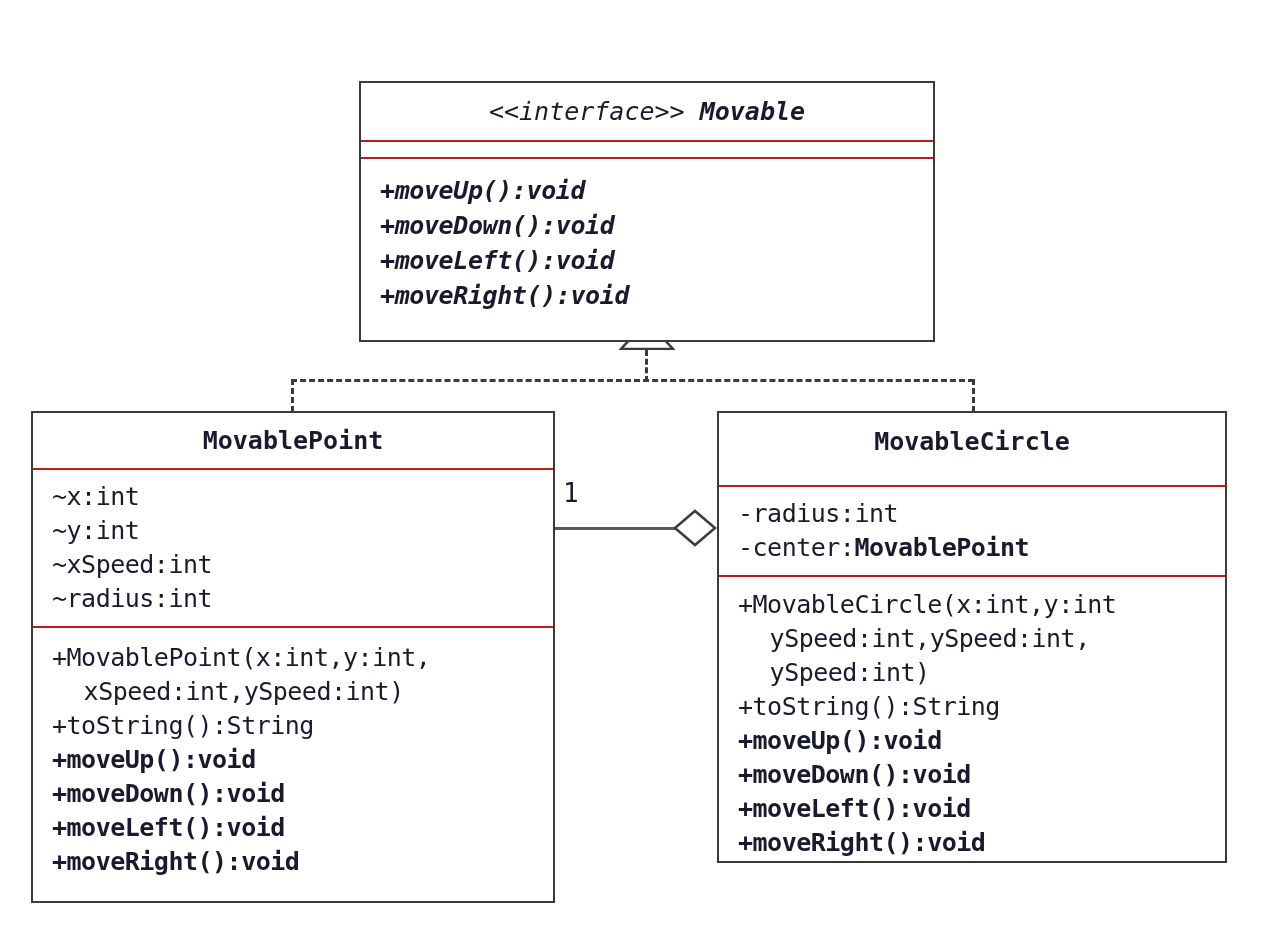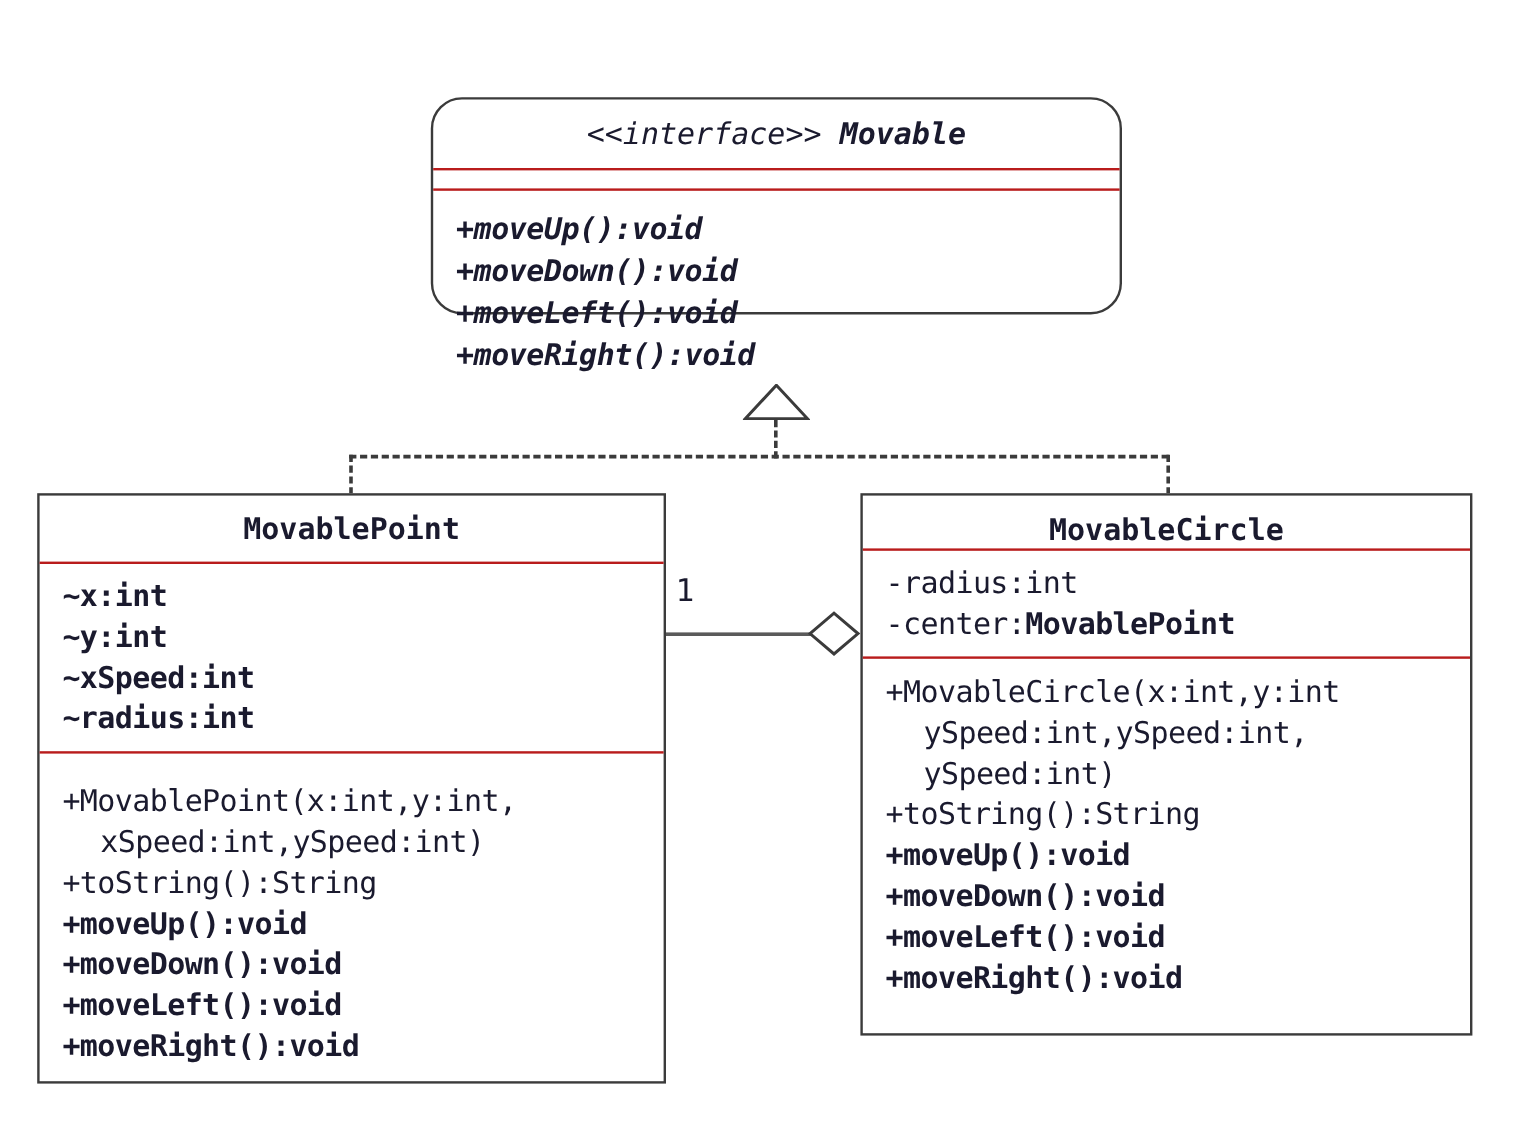--- a/index.html
+++ b/index.html
@@ -42,22 +42,21 @@
   .uml-line {
     white-space: pre;
     line-height: 1.0;
   }
 
   
   #interface-box {
     left: 359px;
     top: 81px;
     width: 576px;
-    height: 181px;
-    border-radius: 26px;
+    height: 261px;
   }
   #interface-box .uml-title {
     height: 57px;
     line-height: 57px;
     font-size: 25px;
     font-style: italic;
   }
   #interface-box .uml-title .stereotype {
     font-weight: normal;
   }
@@ -82,38 +81,38 @@
     top: 411px;
     width: 524px;
     height: 492px;
   }
   #point-box .uml-title {
     height: 55px;
     line-height: 55px;
     font-size: 25px;
     font-weight: bold;
   }
-  #point-attrs { padding: 10px 0 10px 19px; font-weight: bold; }
-  #point-ops   { padding: 23px 0 10px 19px; }
+  #point-attrs { padding: 10px 0 10px 19px; }
+  #point-ops   { padding: 13px 0 10px 19px; }
   #point-box .uml-line {
     font-size: 25px;
     height: 34px;
     line-height: 34px;
     letter-spacing: -0.5px;
   }
 
   
   #circle-box {
     left: 717px;
     top: 411px;
     width: 510px;
     height: 452px;
   }
   #circle-box .uml-title {
-    height: 44px;
+    height: 72px;
     line-height: 57px;
     font-size: 25px;
     font-weight: bold;
   }
   #circle-attrs { padding: 10px 16px 10px 19px; }
   #circle-ops   { padding: 11px 0 10px 19px; }
   #circle-box .uml-line {
     font-size: 25px;
     height: 34px;
     line-height: 34px;

